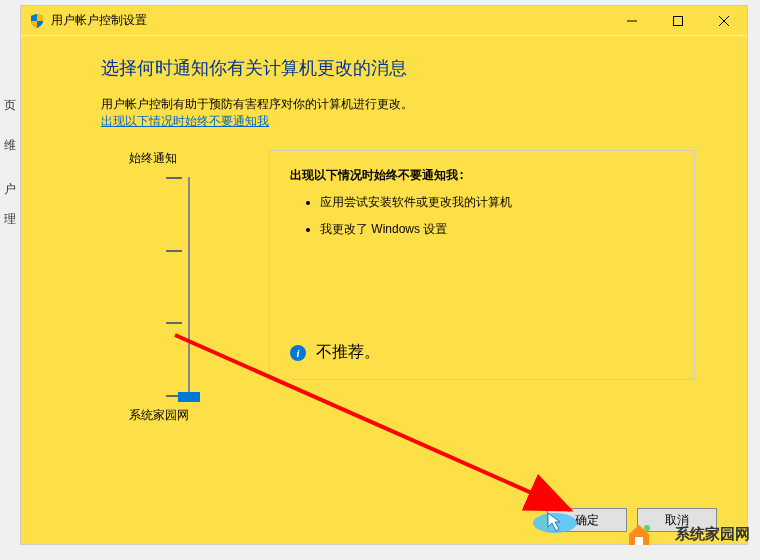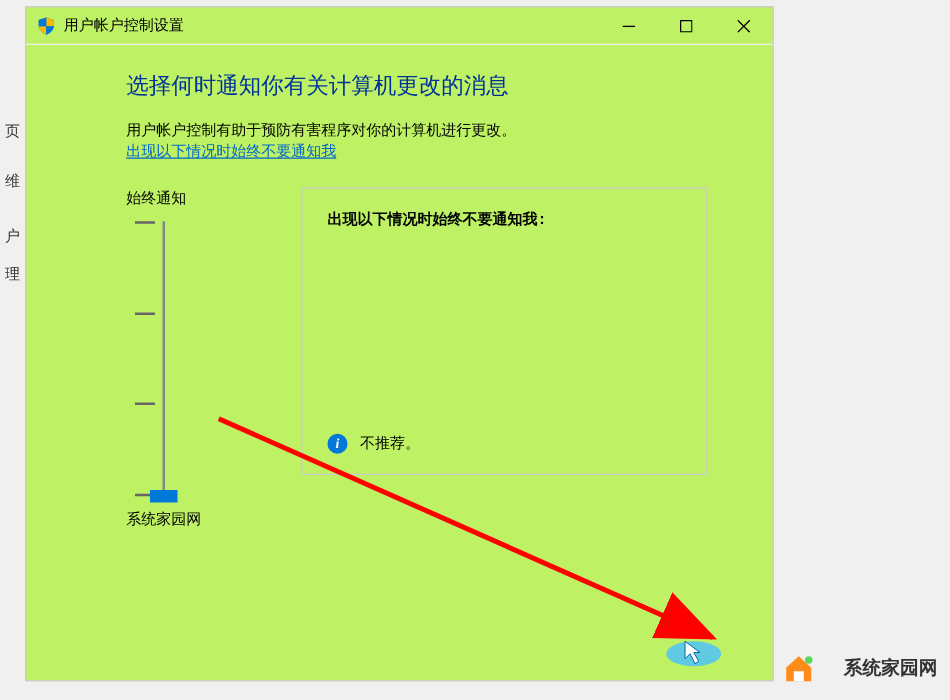--- a/index.html
+++ b/index.html
@@ -9,23 +9,23 @@
       font-family: "Microsoft YaHei", "Segoe UI", sans-serif;
       font-size: 12px;
       background: #f0f0f0;
       position: relative;
       overflow: hidden;
     }
     .window {
       position: absolute;
       left: 20px;
       top: 5px;
-      width: 599px;
+      width: 728px;
       height: 540px;
-      background: #bef264;
+      background: #fde047;
       border: 1px solid #cccccc;
     }
     .titlebar {
       height: 30px;
       display: flex;
       align-items: center;
       padding-left: 8px;
       border-bottom: 1px solid #eee;
     }
     .shield-icon {
@@ -72,21 +72,22 @@
       margin-bottom: 20px;
     }
     .main-area {
       display: flex;
       gap: 50px;
     }
     .slider-column {
       width: 90px;
       display: flex;
       flex-direction: column;
-      align-items: flex-start;
+      align-items: flex-end;
+      margin-left: 28px;
     }
     .slider-label-top {
       font-size: 12px;
       margin-bottom: 10px;
       align-self: flex-start;
     }
     .slider-label-bottom {
       font-size: 12px;
       margin-top: 10px;
       align-self: flex-start;
@@ -160,21 +161,21 @@
       color: #fff;
       display: flex;
       align-items: center;
       justify-content: center;
       font-size: 11px;
       font-weight: bold;
       font-style: italic;
       font-family: Georgia, serif;
     }
     .info-footer-text {
-      font-size: 12px;
+      font-size: 16px;
     }
     .button-bar {
       position: absolute;
       bottom: 12px;
       right: 30px;
       display: flex;
       gap: 10px;
     }
     .btn {
       min-width: 80px;
@@ -280,29 +281,35 @@
             <div class="slider-tick t2"></div>
             <div class="slider-tick t3"></div>
             <div class="slider-thumb"></div>
           </div>
         </div>
         <div class="slider-label-bottom">系统家园网</div>
       </div>
 
       <div class="info-box">
         <div class="info-title">出现以下情况时始终不要通知我:</div>
+        <ul class="info-list">
+          <li>应用尝试安装软件或更改我的计算机</li>
+          <li>我更改了 Windows 设置</li>
+        </ul>
         <div class="info-footer">
           <div class="info-icon">i</div>
           <div class="info-footer-text">不推荐。</div>
         </div>
       </div>
     </div>
   </div>
 
   <div class="button-bar">
+    <button class="btn">确定</button>
+    <button class="btn">取消</button>
   </div>
 </div>
 
 <svg class="arrow" width="420" height="210">
   <defs>
     <marker id="arrowhead" markerWidth="12" markerHeight="10" refX="11" refY="5" orient="auto">
       <polygon points="0 0, 12 5, 0 10" fill="#ff0000"></polygon>
     </marker>
   </defs>
   <line x1="5" y1="5" x2="400" y2="180" stroke="#ff0000" stroke-width="4" marker-end="url(#arrowhead)"></line>

